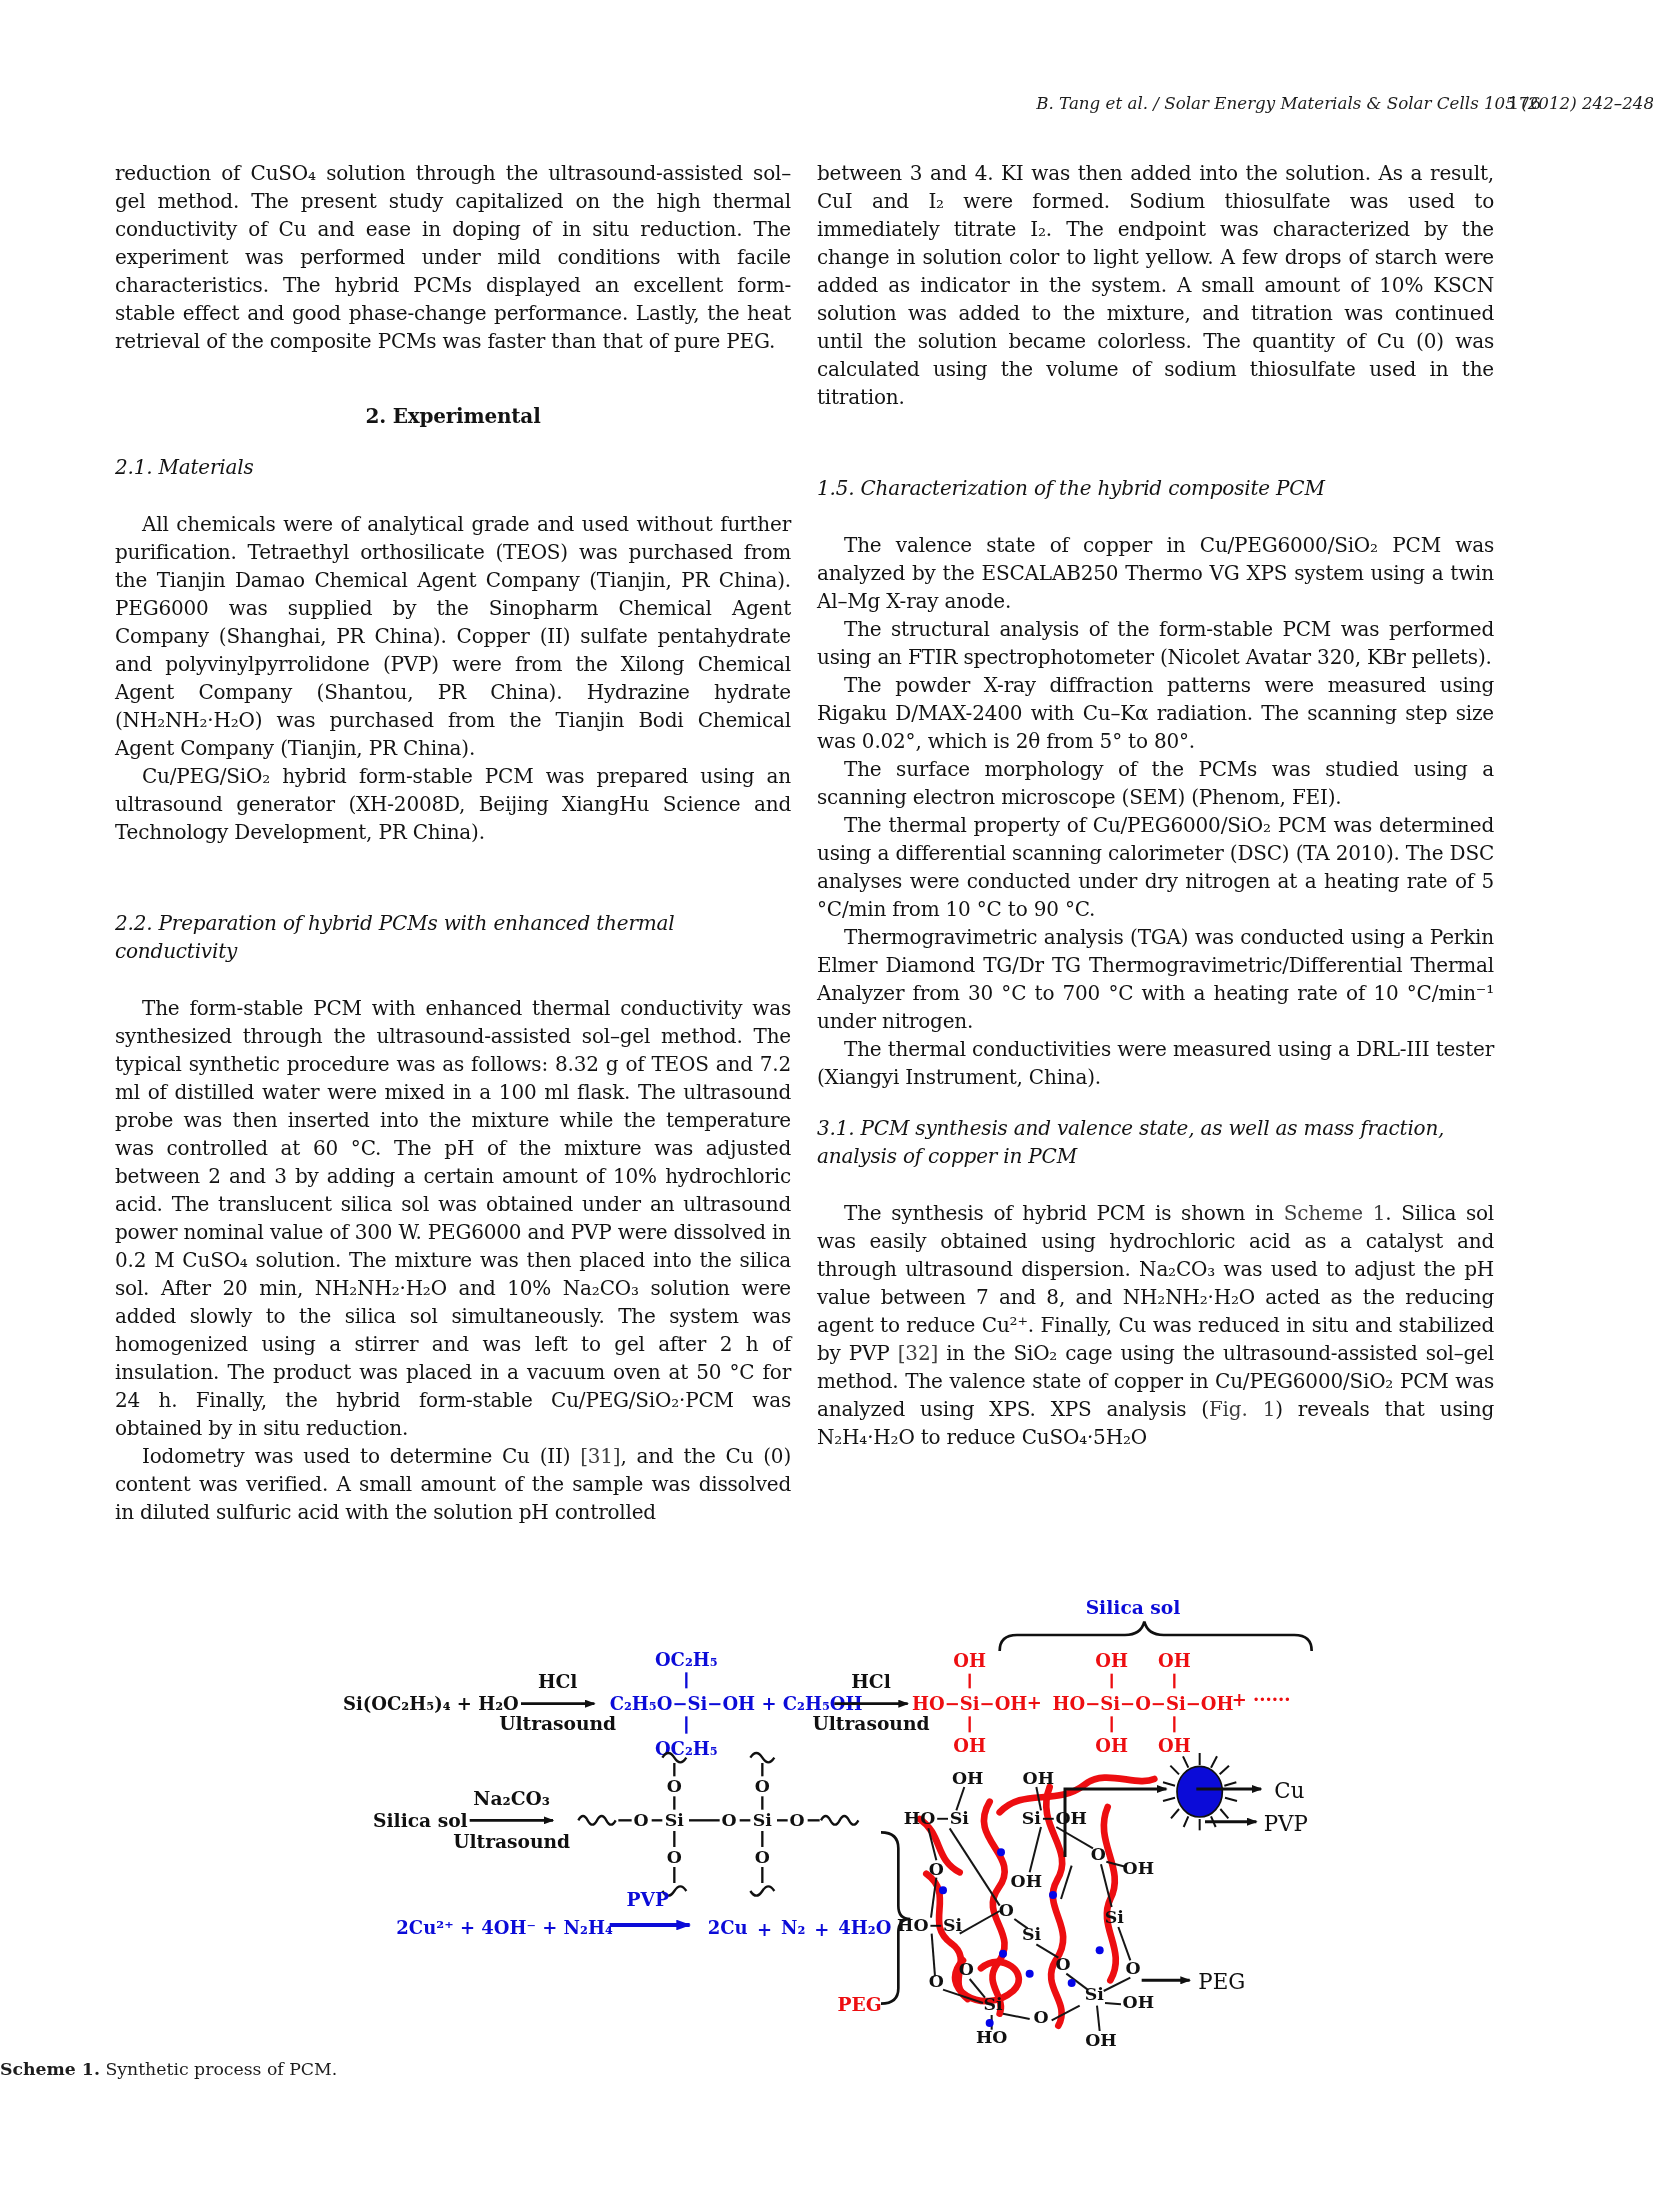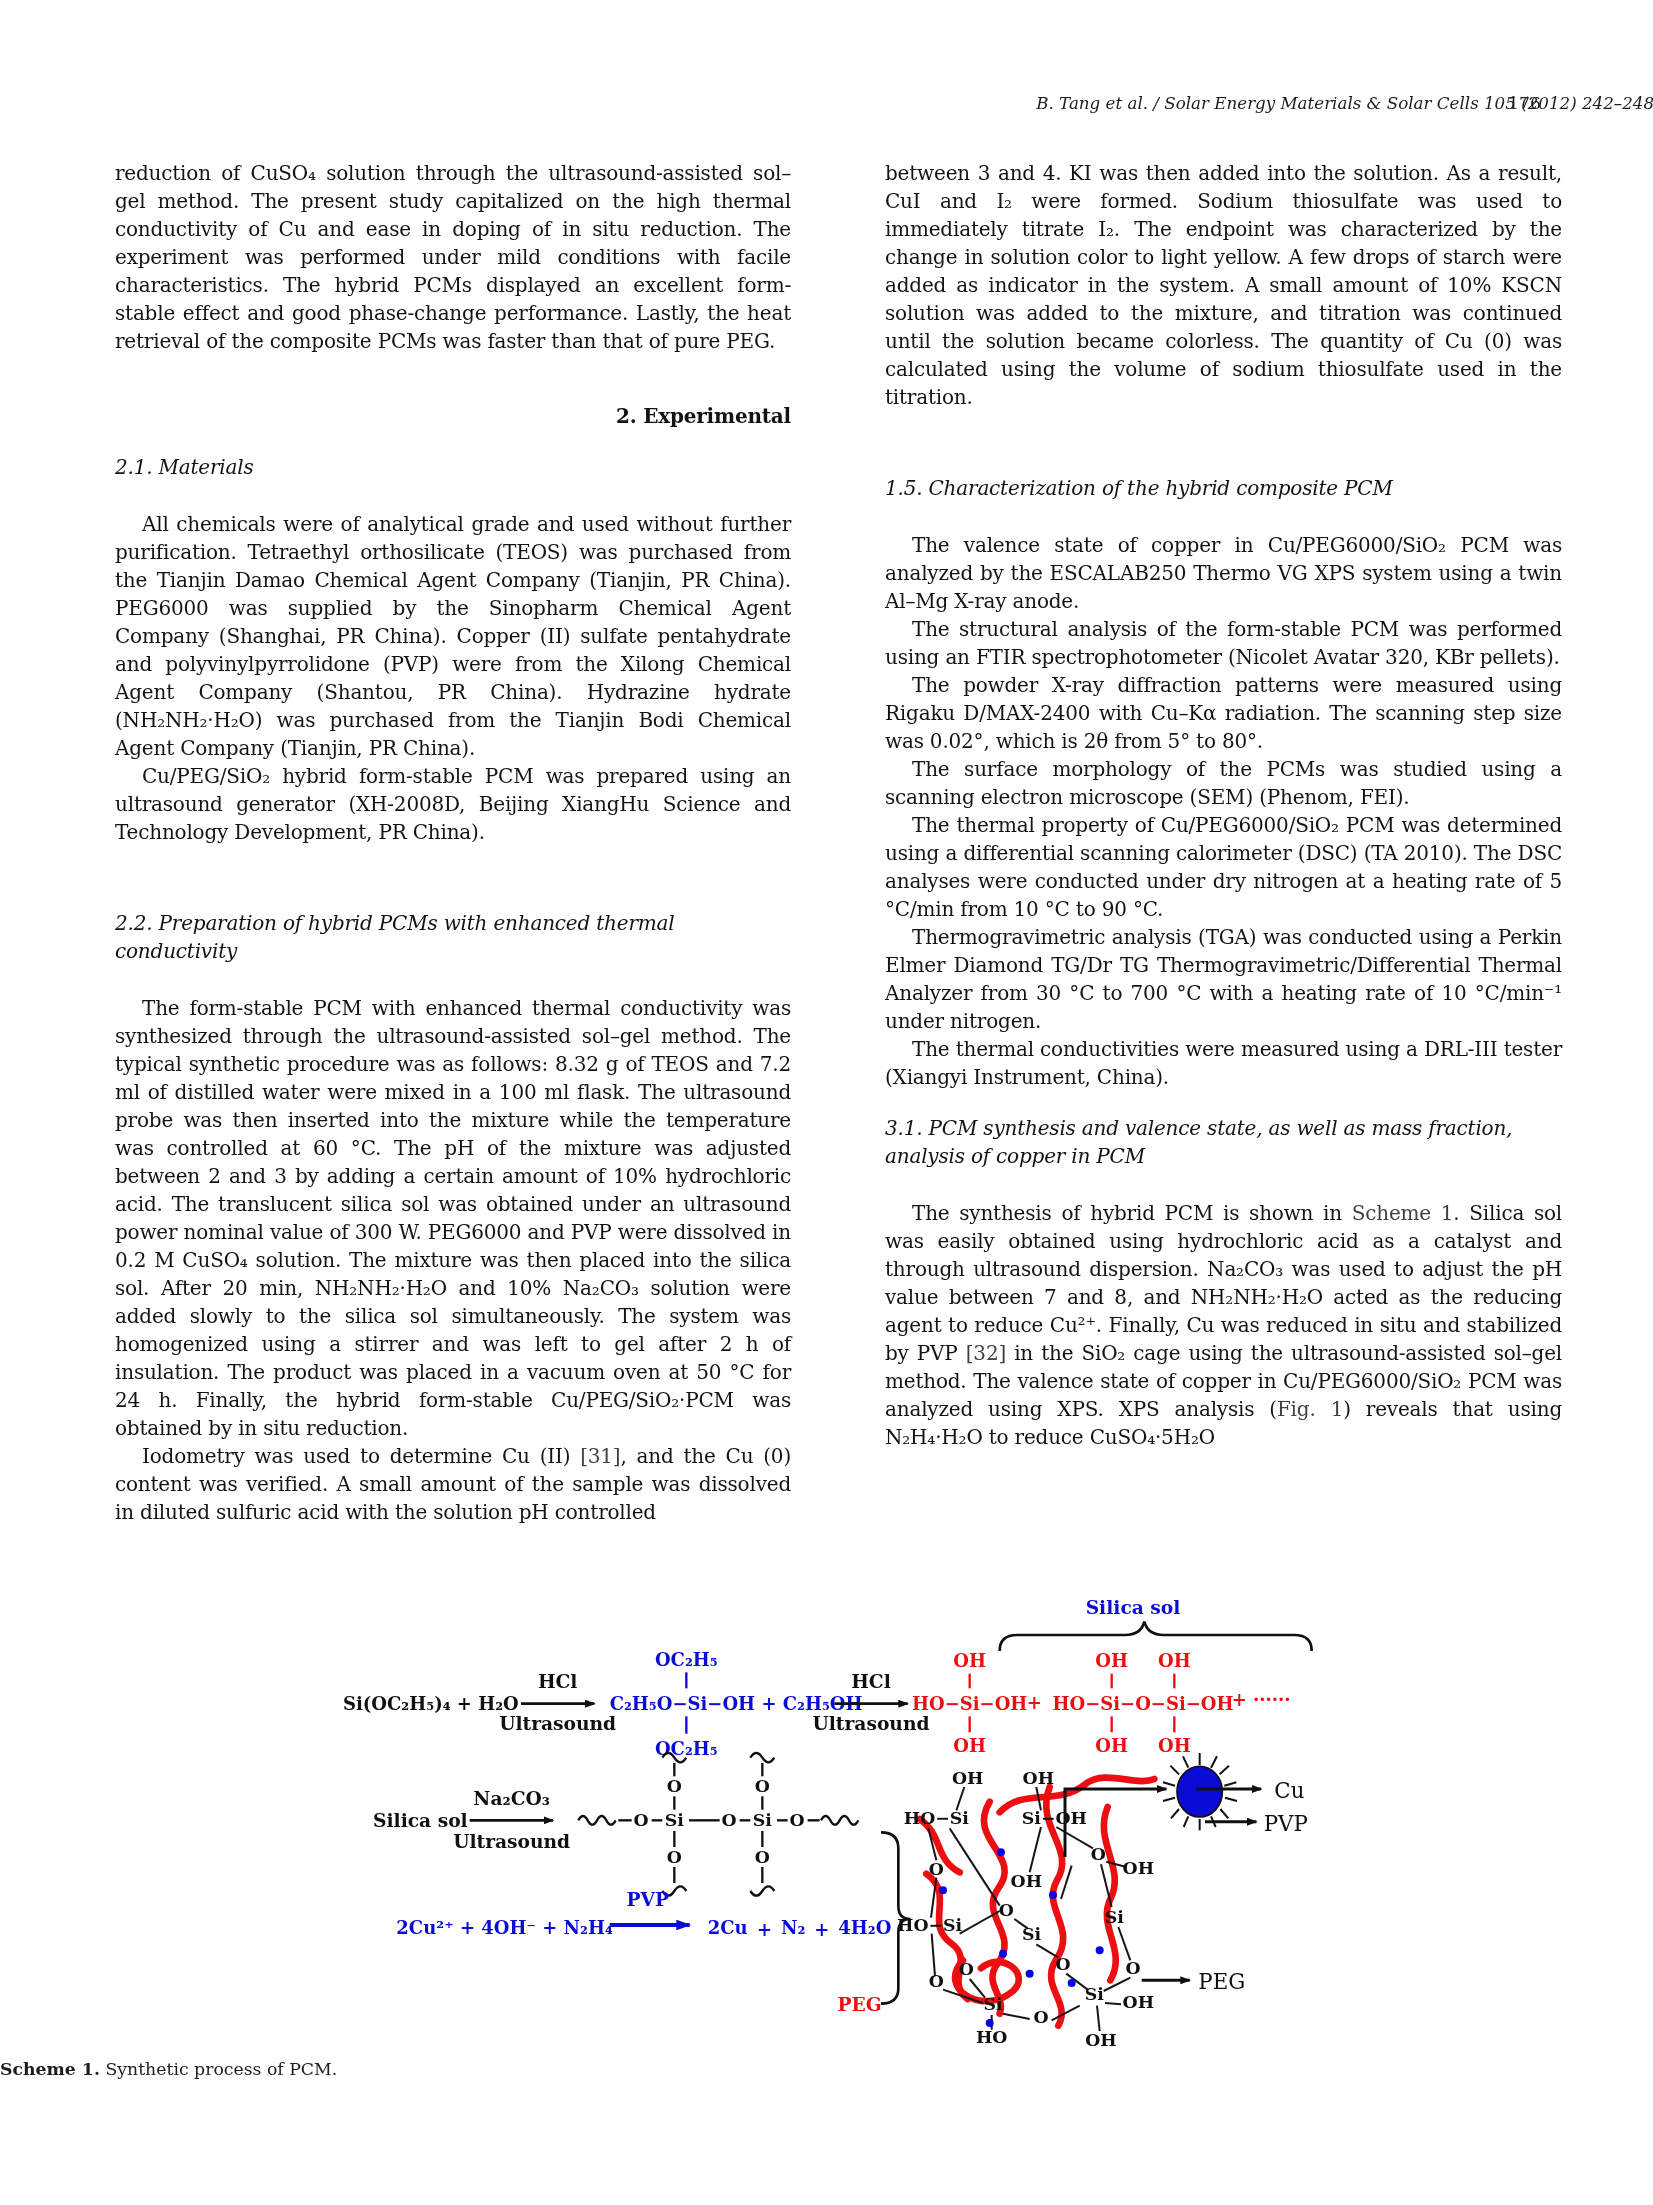--- a/index.html
+++ b/index.html
@@ -6,24 +6,24 @@
   .page{position:relative;width:1654px;height:2205px;background:#ffffff;
         font-family:"DejaVu Serif",serif;color:#131313;overflow:hidden;}
   
   .running-head{position:absolute;top:93px;left:0;width:100%;text-align:right;
         font-style:italic;font-size:16.7px;color:#1d1d1d;}
   .page-number{position:absolute;top:93px;right:113px;font-size:17.3px;color:#1d1d1d;}
   
   .col{position:absolute;top:159px;font-size:20px;line-height:28px;text-align:justify;
         letter-spacing:-0.2px;}
   .col-left{left:115px;width:676px;}
-  .col-right{left:885px;width:677px;}
+  .col-right{left:817px;width:677px;}
   .col p{margin:0;text-indent:27px;}
   .col p.flush{text-indent:0;}
-  h2.sec{font-size:20px;line-height:28px;font-weight:bold;margin:47px 0 0 0;text-align:right;}
+  h2.sec{font-size:20px;line-height:28px;font-weight:bold;margin:47px 0 0 0;text-align:center;}
   h3.sub{font-size:20px;line-height:28px;font-style:italic;font-weight:normal;
         margin:63px 0 29px 0;text-align:left;}
   h3.sub.tight{margin-top:23px;}
   .ref{color:#404040;cursor:pointer;text-decoration:none;}
   
   .scheme{position:absolute;left:333px;top:1587px;width:1030px;height:470px;}
   .scheme svg{display:block;}
   .scheme text{font-family:"DejaVu Serif",serif;}
   .f  {font-size:27px;font-weight:bold;}
   .atom{font-size:26px;font-weight:bold;}

